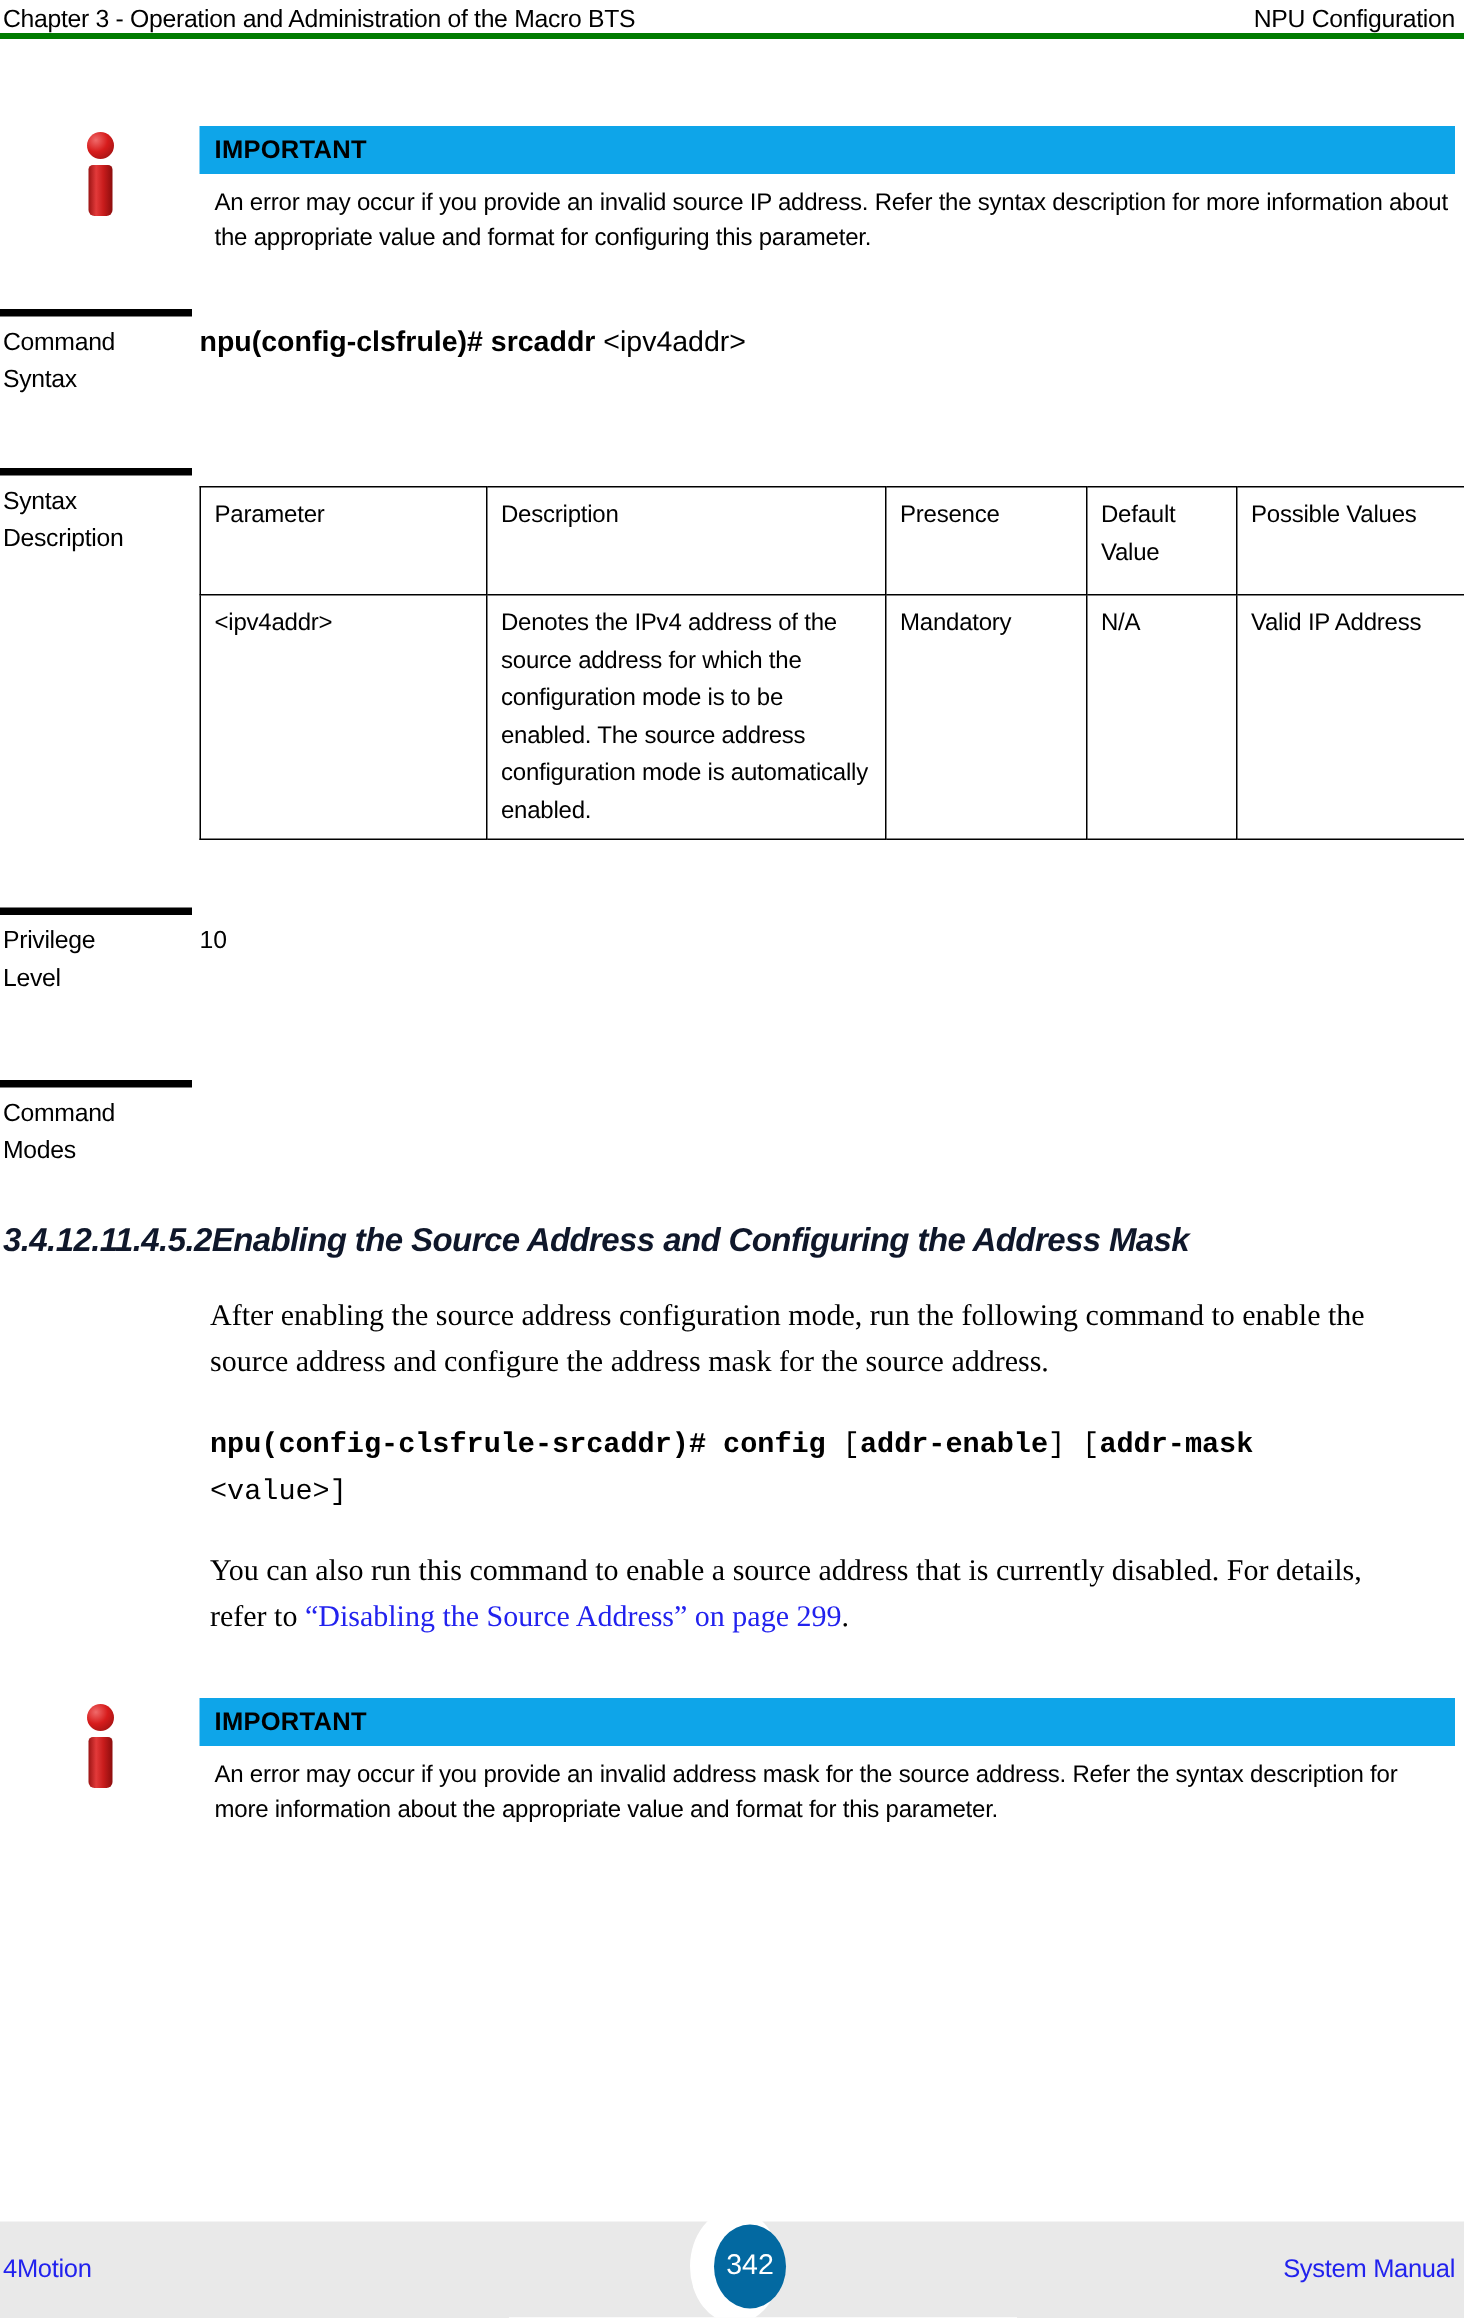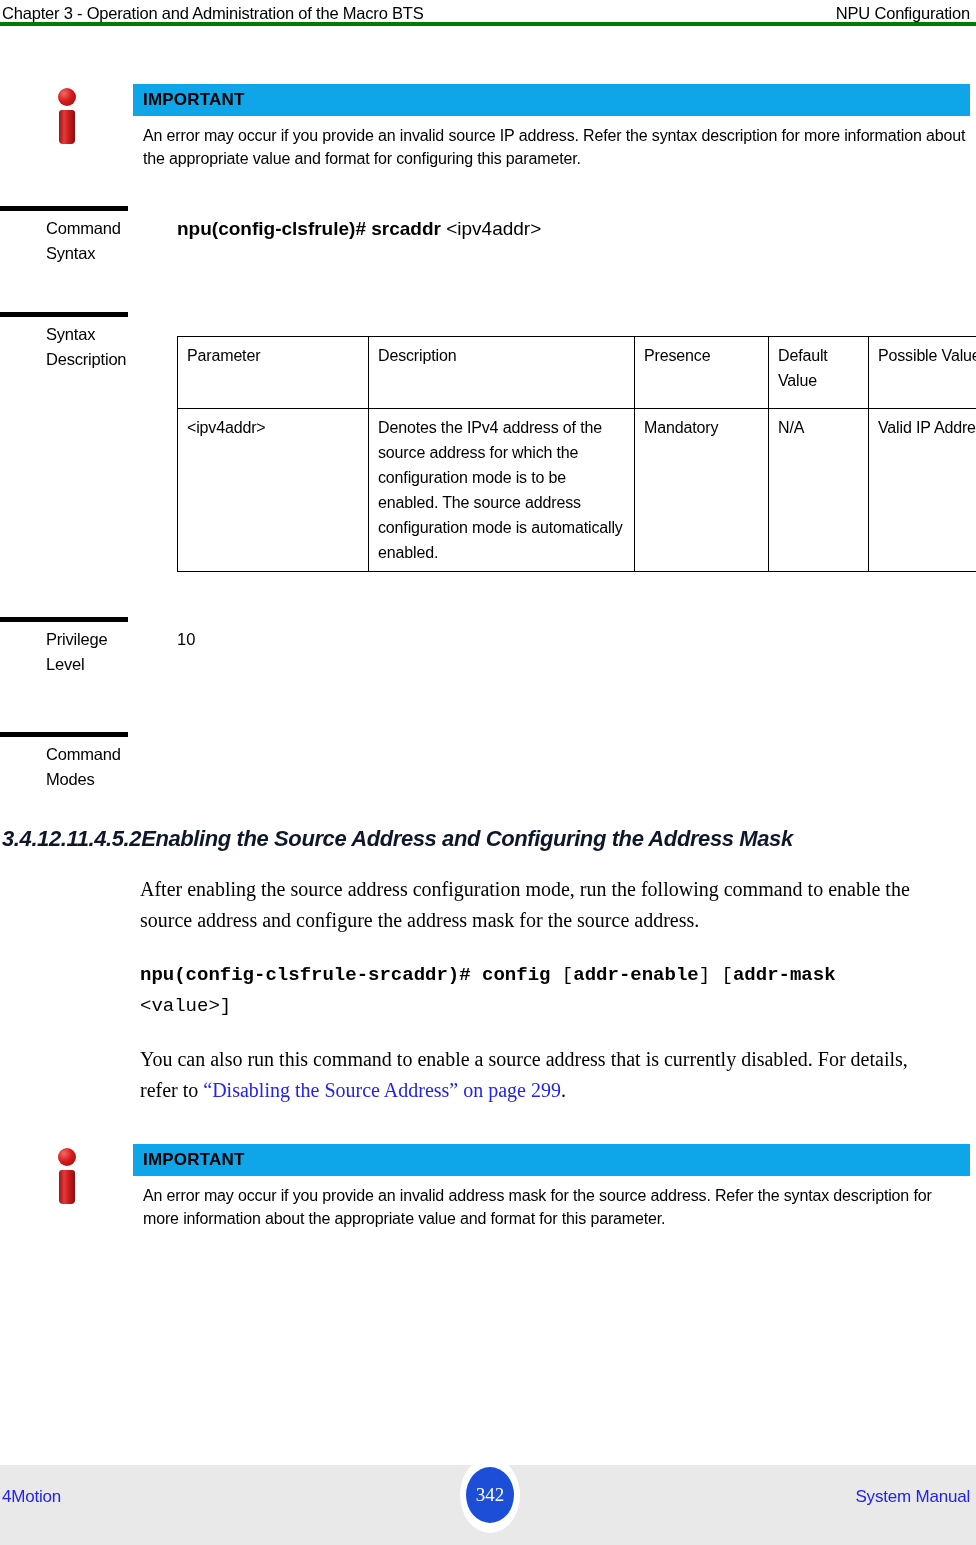--- a/index.html
+++ b/index.html
@@ -91,21 +91,21 @@
     letter-spacing: 0.2px;
   }
   .note-text {
     font-size: 16px;
     line-height: 23px;
     padding: 8px 4px 0 10px;
     letter-spacing: -0.15px;
   }
 
   
-  .field-row { position: relative; padding-left: 44px; }
+  .field-row { position: relative; }
   .field-rule {
     position: absolute;
     top: 0; left: 0;
     width: 128px;
     height: 5px;
     background: #000000;
   }
   .field-inner {
     display: flex;
     align-items: flex-start;
@@ -126,21 +126,21 @@
   }
   .field-value.mono-syntax { font-size: 19px; }
   .cmd-bold { font-weight: bold; }
   .cmd-arg  { font-weight: normal; }
 
   
   .syntax-table {
     border-collapse: collapse;
     width: 843px;
     table-layout: fixed;
-    margin-top: 14px;
+    margin-top: 2px;
   }
   .syntax-table th,
   .syntax-table td {
     border: 1.5px solid #000000;
     vertical-align: top;
     text-align: left;
     font-weight: normal;
     font-size: 16px;
     line-height: 25px;
     padding: 6px 8px 6px 9px;
@@ -185,21 +185,21 @@
     padding-right: 20px;
   }
   .cmd-block .b { font-weight: bold; }
   .cmd-block .n { font-weight: normal; }
 
   
   .page-footer {
     position: absolute;
     left: 0; bottom: 0;
     width: 976px;
-    height: 80px;
+    height: 64px;
     background: #e9e9e9;
   }
   .footer-left, .footer-right {
     position: absolute;
     top: 22px;
     font-size: 17px;
     color: #2222ee;
     letter-spacing: -0.2px;
   }
   .footer-left { left: 2px; }
@@ -208,30 +208,29 @@
     position: absolute;
     left: 460px;
     top: -8px;
     width: 60px;
     height: 76px;
     background: #ffffff;
     border-radius: 50%;
   }
   .page-badge {
     position: absolute;
-    left: 6px; top: 10px;
+    left: 16px; top: 10px;
     width: 48px; height: 56px;
     border-radius: 50%;
-    background: #1d4ed8;
+    background: #0369a1;
     color: #ffffff;
     font-size: 19px;
     display: flex;
     align-items: center;
     justify-content: center;
-    font-family: Liberation Serif, serif;
   }
 </style>
 </head>
 <body>
 
 <div class="page-header">
   <span class="hdr-text">Chapter 3 - Operation and Administration of the Macro BTS</span>
   <span class="hdr-text">NPU Configuration</span>
 </div>
 <div class="header-rule"></div>

